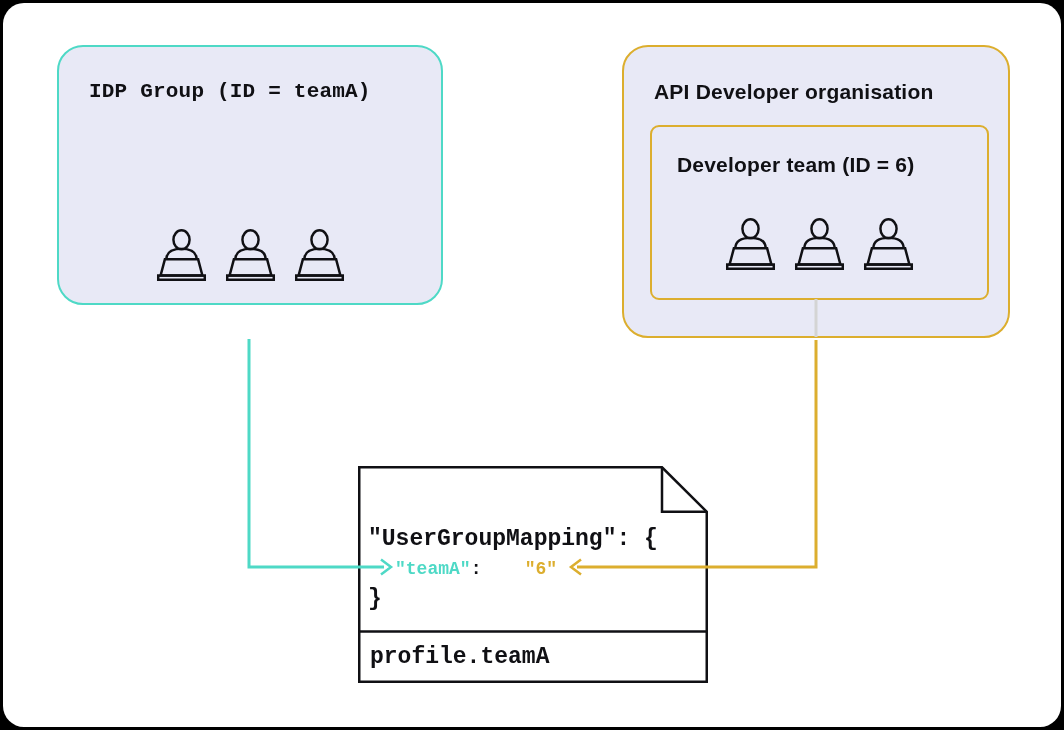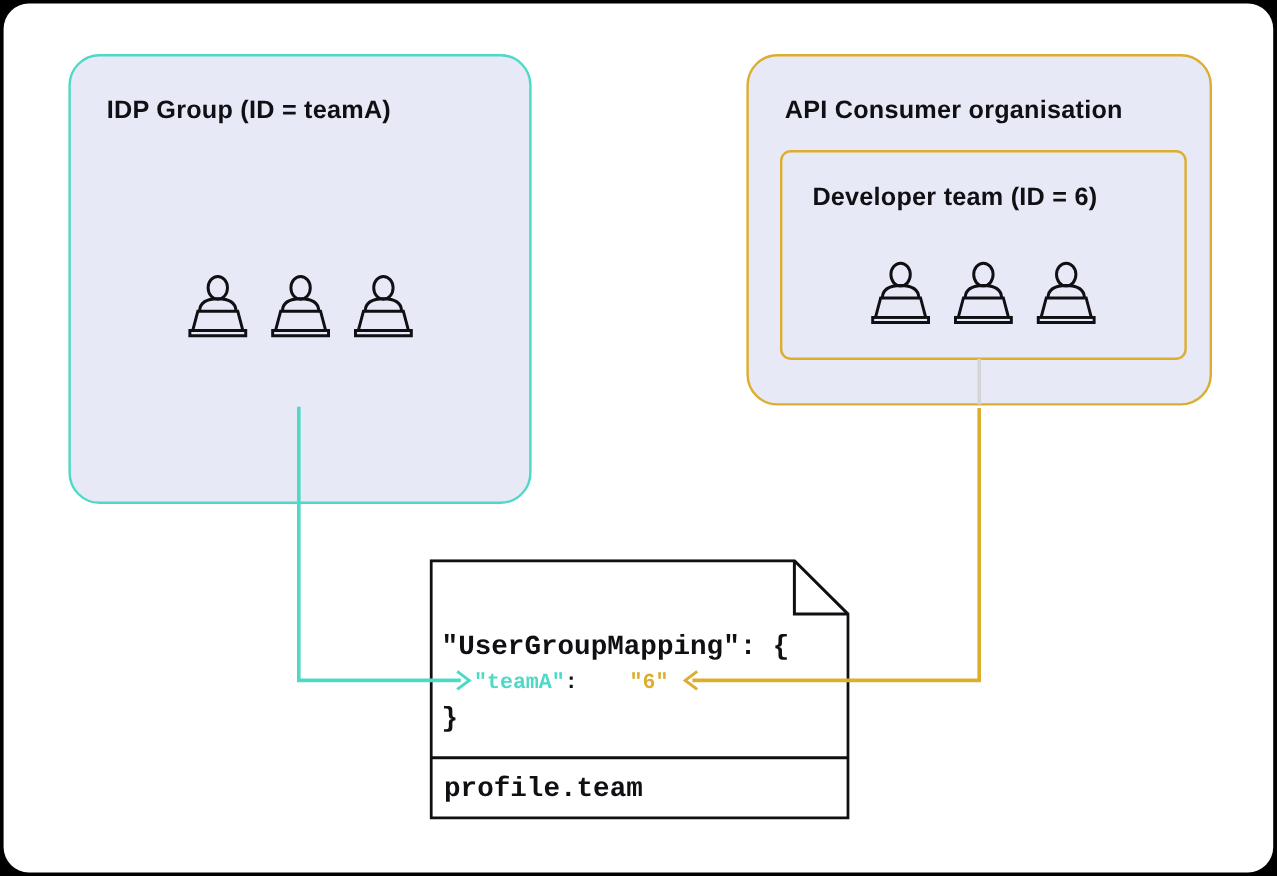--- a/index.html
+++ b/index.html
@@ -44,21 +44,21 @@
   #connectors .gray-line{stroke:var(--connector_gray,#d4d4d4);stroke-width:3;fill:none;}
   #connectors .teal-head{stroke:var(--teal,#4ed9c6);stroke-width:2.5;fill:none;}
   #connectors .gold-head{stroke:var(--gold,#dcae2e);stroke-width:2.5;fill:none;}
 </style>
 </head>
 <body>
 
 <div id="stage">
   <div id="canvas"></div>
 
-  <div class="node teal" style="left:57px;top:45px;width:386px;height:375px;">
+  <div class="node teal" style="left:57px;top:45px;width:386px;height:260px;font-family:Liberation Mono, monospace;">
     <div class="node-title" style="left:30px;top:33px;">IDP Group (ID = teamA)</div>
     <div class="icons-row" style="top:180px;">
       <svg class="person-laptop" width="57" height="58" viewBox="0 0 60 58">
         <ellipse cx="30" cy="12" rx="8.5" ry="10"></ellipse>
         <path d="M14,32 C14.5,24 21,21.5 30,21.5 C39,21.5 45.5,24 46,32"></path>
         <path d="M12.5,32.5 H47.5 L52,49.5 H8 Z"></path>
         <path d="M5.5,49.5 H54.5 V54 H5.5 Z"></path>
       </svg>
       <svg class="person-laptop" width="57" height="58" viewBox="0 0 60 58">
         <ellipse cx="30" cy="12" rx="8.5" ry="10"></ellipse>
@@ -69,21 +69,21 @@
       <svg class="person-laptop" width="57" height="58" viewBox="0 0 60 58">
         <ellipse cx="30" cy="12" rx="8.5" ry="10"></ellipse>
         <path d="M14,32 C14.5,24 21,21.5 30,21.5 C39,21.5 45.5,24 46,32"></path>
         <path d="M12.5,32.5 H47.5 L52,49.5 H8 Z"></path>
         <path d="M5.5,49.5 H54.5 V54 H5.5 Z"></path>
       </svg>
     </div>
   </div>
 
   <div class="node gold" style="left:622px;top:45px;width:388px;height:293px;">
-    <div class="node-title" style="left:30px;top:33px;">API Consumer organisation</div>
+    <div class="node-title" style="left:30px;top:33px;">API Developer organisation</div>
     <div id="inner-team">
       <div class="node-title" style="left:25px;top:26px;">Developer team (ID = 6)</div>
       <div class="icons-row" style="top:89px;">
         <svg class="person-laptop" width="57" height="58" viewBox="0 0 60 58">
           <ellipse cx="30" cy="12" rx="8.5" ry="10"></ellipse>
           <path d="M14,32 C14.5,24 21,21.5 30,21.5 C39,21.5 45.5,24 46,32"></path>
           <path d="M12.5,32.5 H47.5 L52,49.5 H8 Z"></path>
           <path d="M5.5,49.5 H54.5 V54 H5.5 Z"></path>
         </svg>
         <svg class="person-laptop" width="57" height="58" viewBox="0 0 60 58">
@@ -107,21 +107,21 @@
       <path class="outline" d="M1.25,1.25 H304 L348.75,45.75 V215.75 H1.25 Z"></path>
       <path class="foldline" d="M304,1.25 V45.75 H348.75"></path>
       <path class="divider" d="M1.25,165.5 H348.75"></path>
     </svg>
     <div id="code">
       <div class="code-line">"UserGroupMapping": {</div>
       <div class="code-line map"><span class="tok-key">"teamA"</span><span class="tok-sep">:    </span><span class="tok-val">"6"</span></div>
       <div class="code-line">}</div>
     </div>
     <div id="doc-footer">
-      <span class="fname">profile.team</span>
+      <span class="fname">profile.teamA</span>
     </div>
   </div>
 
   <svg id="connectors" width="1064" height="730" viewBox="0 0 1064 730">
     <path class="teal-line" d="M249,339 V567 H384"></path>
     <polyline class="teal-head" points="381,559.5 391,567 381,574.5"></polyline>
     <path class="gray-line" d="M816,299 V337"></path>
     <path class="gold-line" d="M816,340 V567 H577"></path>
     <polyline class="gold-head" points="581,559.5 571,567 581,574.5"></polyline>
   </svg>

